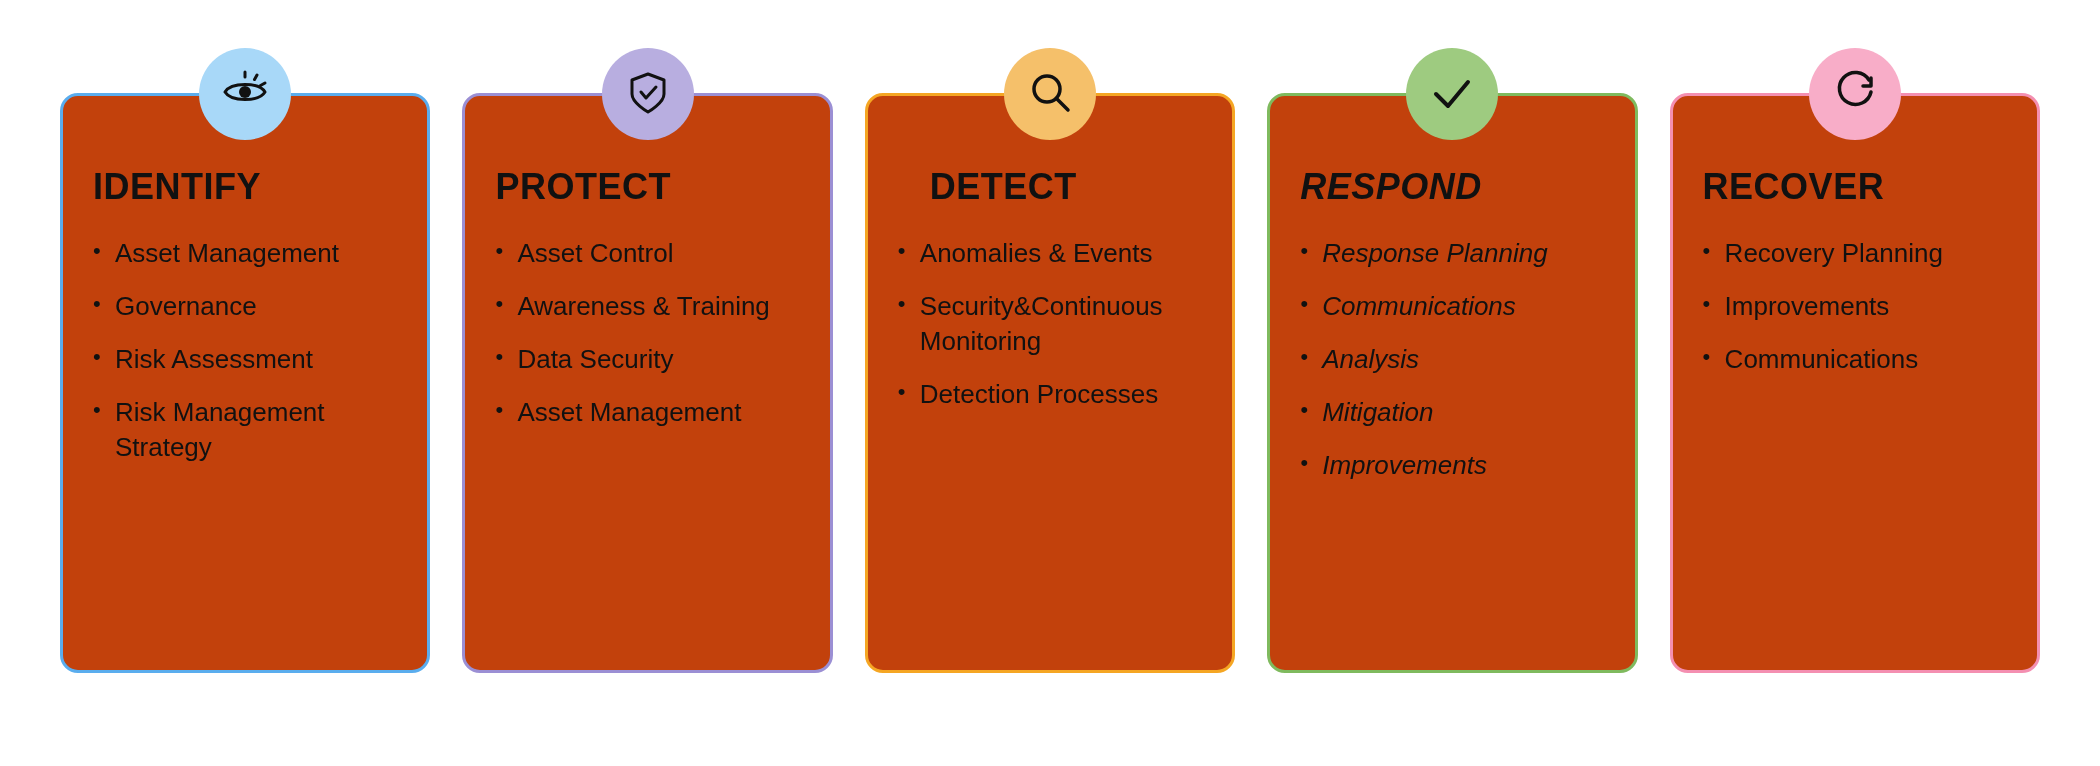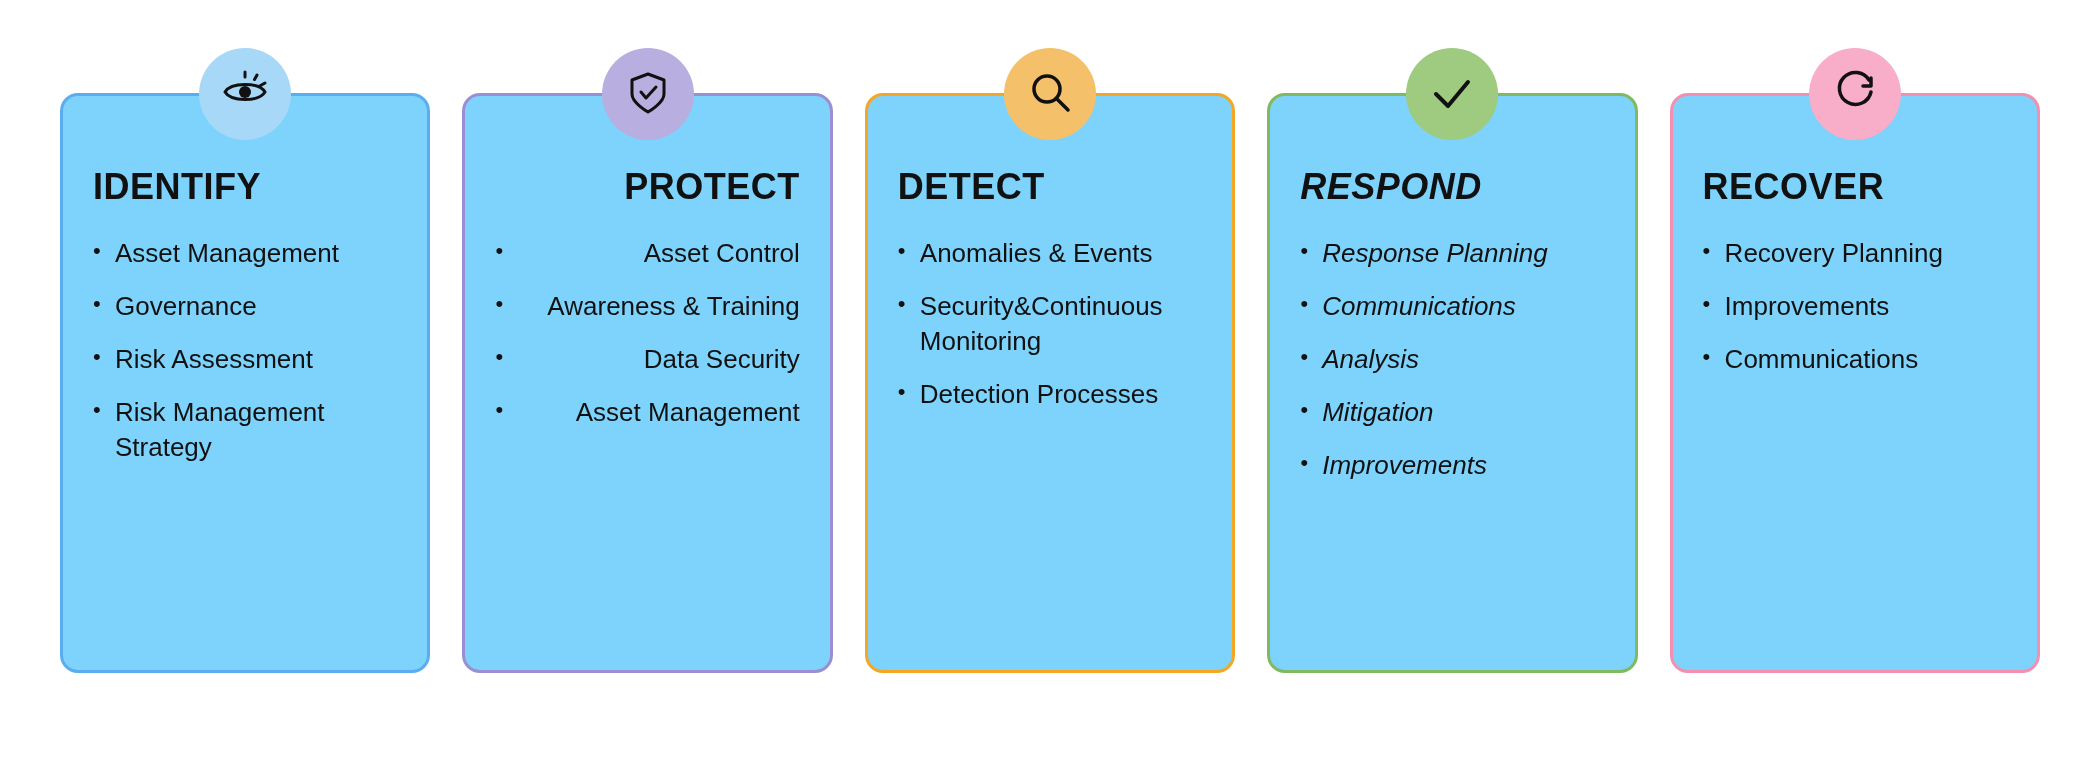--- a/index.html
+++ b/index.html
@@ -22,21 +22,21 @@
     }
     .card {
       flex: 1;
       border-radius: 18px;
       border-width: 3px;
       border-style: solid;
       padding: 30px 30px 36px 30px;
       position: relative;
       padding-top: 60px;
       min-height: 580px;
-      background: #7dd3fc;
+      background: #c2410c;
     }
     .card-icon-wrapper {
       position: absolute;
       top: -48px;
       left: 50%;
       transform: translateX(-50%);
       width: 92px;
       height: 92px;
       border-radius: 50%;
       display: flex;
@@ -74,28 +74,28 @@
       font-size: 22px;
       color: #111;
     }
 
     
     .card-identify { border-color: #5aadee; }
     .card-identify .card-icon-wrapper { background: #a8d8f8; }
     .card-identify .card-title { color: #111; }
 
     
-    .card-protect { border-color: #9b8fd4; text-align: right; }
+    .card-protect { border-color: #9b8fd4; }
     .card-protect .card-icon-wrapper { background: #b8aee0; }
     .card-protect .card-title { color: #111; }
 
     
     .card-detect { border-color: #f5a623; }
     .card-detect .card-icon-wrapper { background: #f5c06a; }
-    .card-detect .card-title { color: #111; }
+    .card-detect .card-title { color: #111; margin-left: 32px; }
 
     
     .card-respond { border-color: #7fba5e; font-style: italic; }
     .card-respond .card-icon-wrapper { background: #9ecb80; }
     .card-respond .card-title { color: #111; }
 
     
     .card-recover { border-color: #f48fb1; }
     .card-recover .card-icon-wrapper { background: #f8adc8; }
     .card-recover .card-title { color: #111; }

